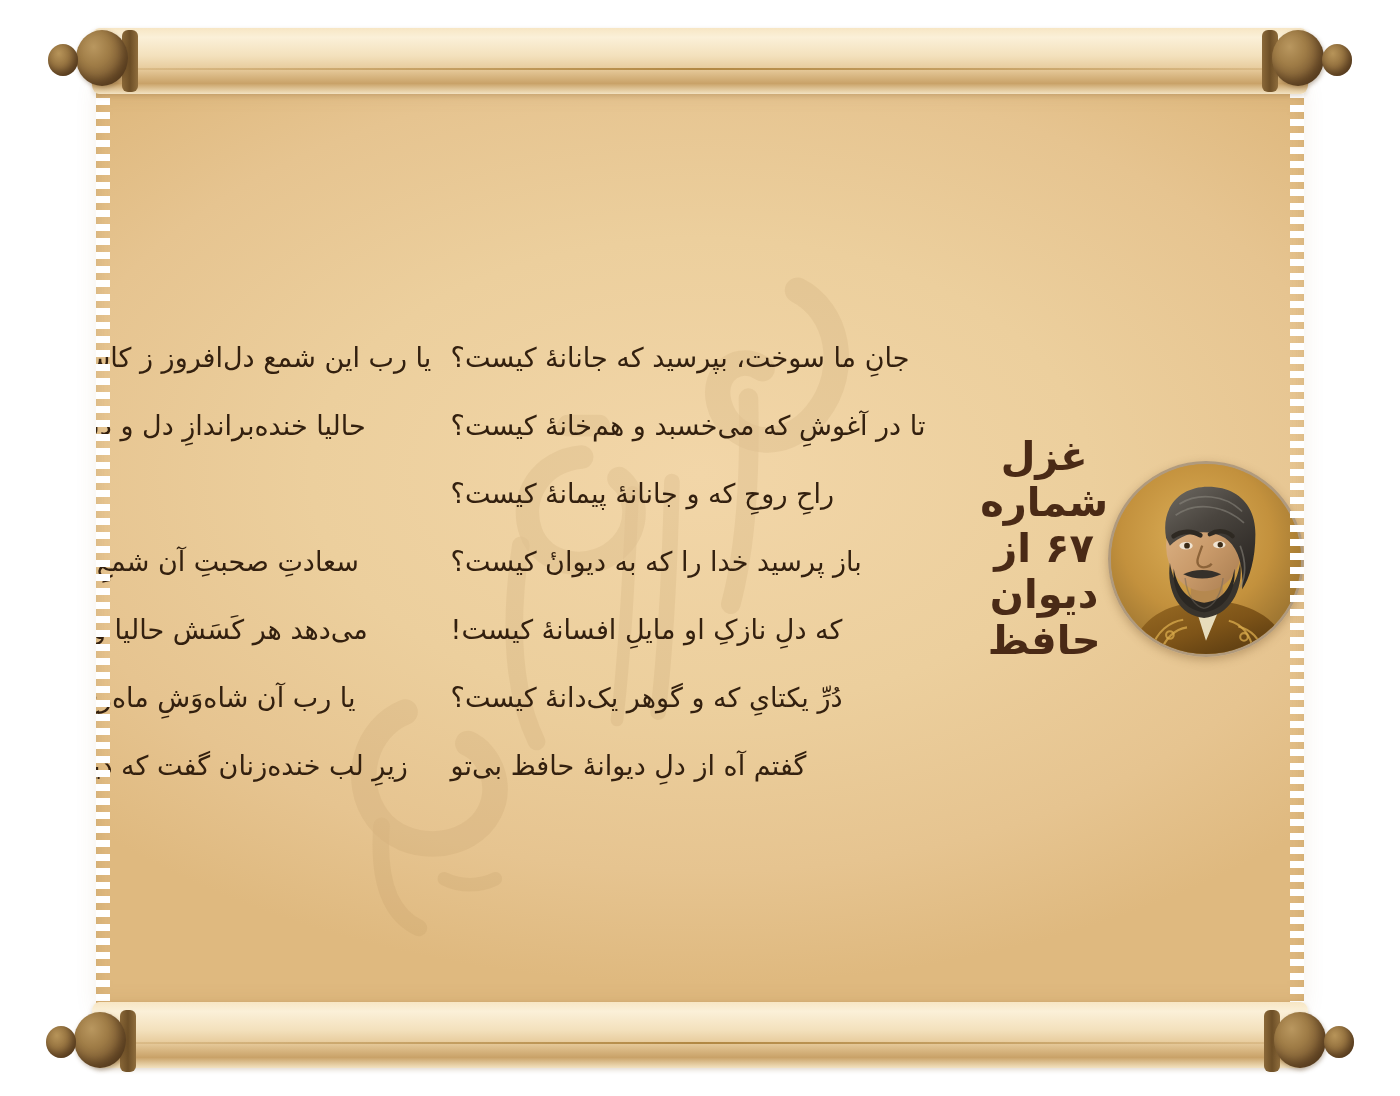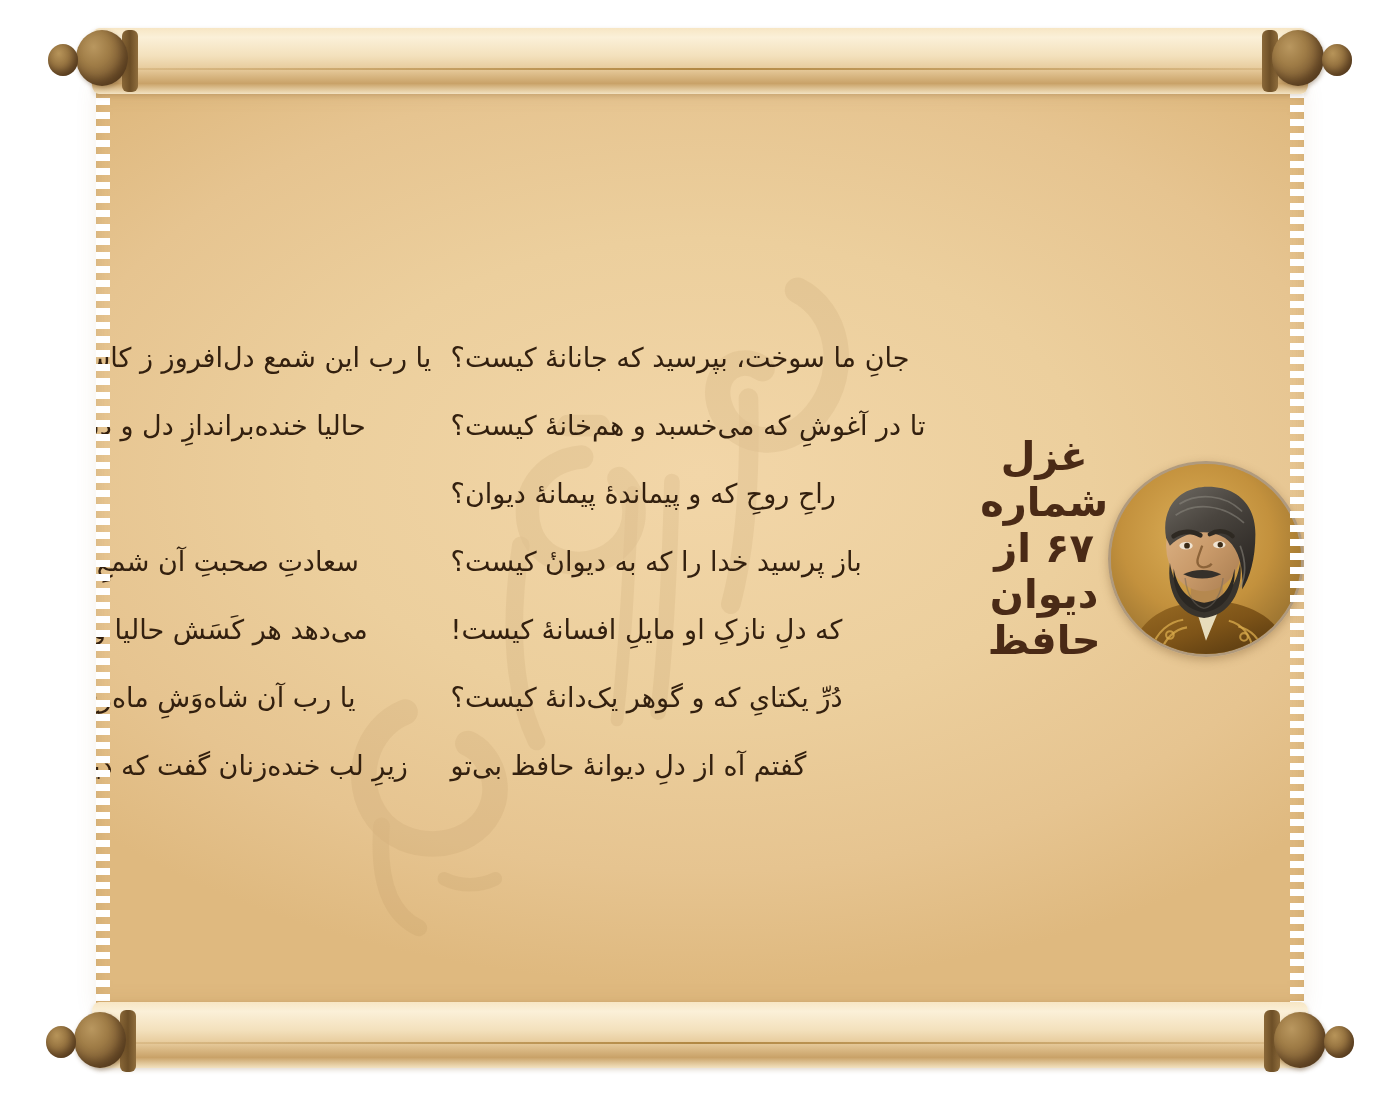--- a/index.html
+++ b/index.html
@@ -317,21 +317,21 @@
           <div class="hemistich hemistich-left">جانِ ما سوخت، بپرسید که جانانهٔ کیست؟</div>
           <div class="hemistich hemistich-right">یا رب این شمع دل‌افروز ز کاشانهٔ کیست؟</div>
         </div>
 
         <div class="verse-row">
           <div class="hemistich hemistich-left">تا در آغوشِ که می‌خسبد و هم‌خانهٔ کیست؟</div>
           <div class="hemistich hemistich-right">حالیا خنده‌براندازِ دل و دین من است</div>
         </div>
 
         <div class="verse-row">
-          <div class="hemistich hemistich-left">راحِ روحِ که و پیماندهٔ پیمانهٔ دیوان؟</div>
+          <div class="hemistich hemistich-left">راحِ روحِ که و جانانهٔ پیمانهٔ کیست؟</div>
         </div>
 
         <div class="verse-row">
           <div class="hemistich hemistich-left">باز پرسید خدا را که به دیوانٔ کیست؟</div>
           <div class="hemistich hemistich-right">سعادتِ صحبتِ آن شمعِ سعادت‌پرتو</div>
         </div>
 
         <div class="verse-row">
           <div class="hemistich hemistich-left">که دلِ نازکِ او مایلِ افسانهٔ کیست!</div>
           <div class="hemistich hemistich-right">می‌دهد هر کَسَش حالیا و معلوم نشد</div>

